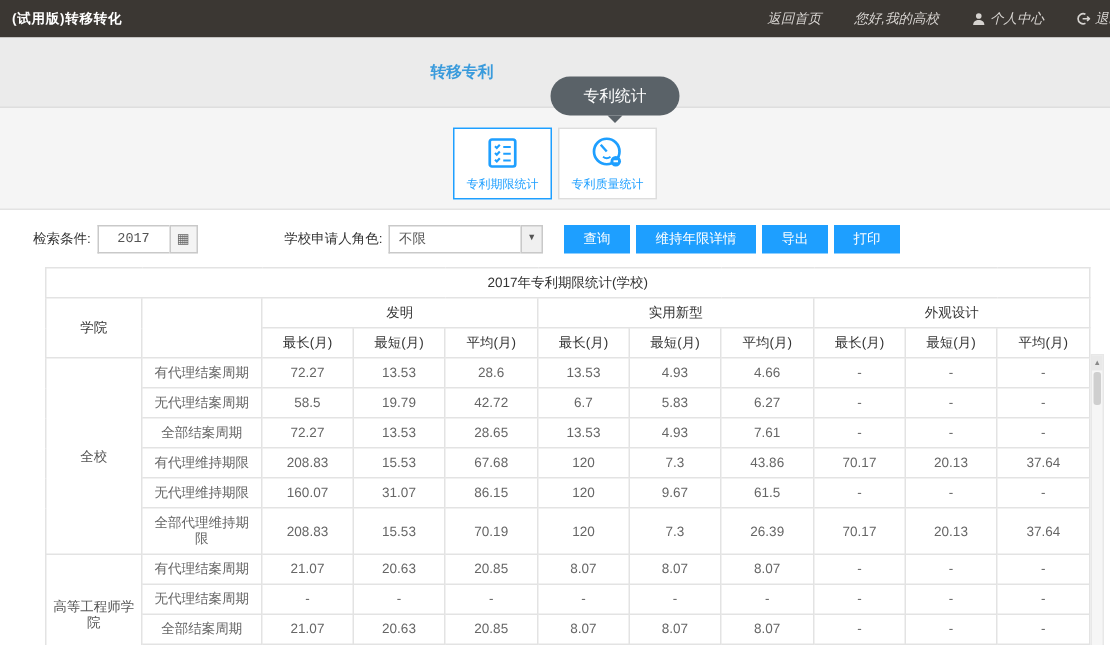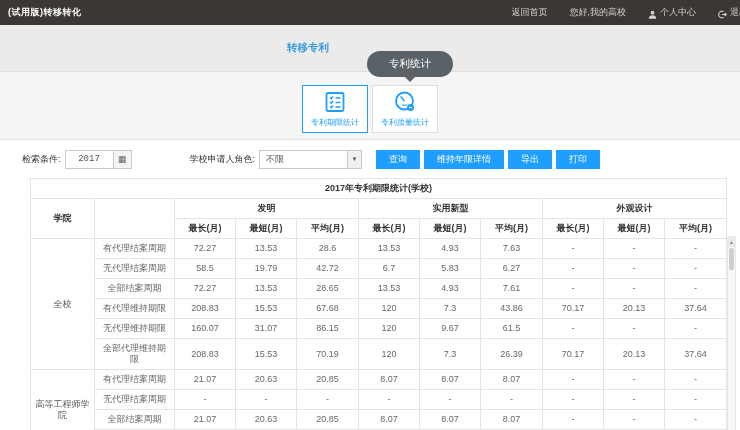--- a/index.html
+++ b/index.html
@@ -5,21 +5,21 @@
   * { margin:0; padding:0; box-sizing:border-box; }
   html,body { width:740px; height:430px; overflow:hidden;
     font-family:"Liberation Sans","DejaVu Sans",sans-serif; background:#fff; }
 
   
   .topbar { height:25px; background:#3b3733; display:flex; align-items:center;
     justify-content:space-between; padding:0 0 0 8px; }
   .brand { color:#fff; font-size:9px; font-weight:bold; letter-spacing:.5px; }
   .top-links { display:flex; align-items:center; height:100%; overflow:hidden; margin-right:-8px; }
   .top-link { color:#d6d3d0; font-size:9px; text-decoration:none; padding:0 11px;
-    display:flex; align-items:flex-end; gap:3px; white-space:nowrap; cursor:pointer; }
+    display:flex; align-items:center; gap:3px; white-space:nowrap; cursor:pointer;font-style:italic; }
   .top-link svg { display:block; }
 
   
   .subnav { height:47px; background:#ebebeb; border-bottom:1px solid #dedede;
     display:flex; align-items:center; justify-content:center; gap:38px; position:relative; }
   .subnav-link { color:#3a9bdc; font-size:10.5px; font-weight:bold; text-decoration:none; cursor:pointer; }
   .subnav-pill { position:relative; background:#5a6268; color:#fff; font-size:10.5px;
     padding:6px 22px; border-radius:14px; cursor:pointer;margin-top:32px; }
   .subnav-pill .caret { position:absolute; left:50%; bottom:-5px; transform:translateX(-50%);
     width:0; height:0; border-left:5px solid transparent; border-right:5px solid transparent;
@@ -51,21 +51,21 @@
   .btn { height:19px; background:#1e9fff; color:#fff; border:none; font-size:9px;
     padding:0 13px; margin-right:4px; cursor:pointer; white-space:nowrap; }
 
   .spacer1 { width:58px; display:inline-block; }
 
   
   .table-wrap { position:relative; margin-left:30px; width:698px; }
   table { border-collapse:collapse; table-layout:fixed; width:697px; font-size:9px; color:#666; }
   td, th { border:1px solid #e3e3e3; text-align:center; padding:4px 2px; line-height:11px;
     overflow:hidden; }
-  th { color:#333; font-weight:bold; }
+  th { color:#333; font-weight:normal; }
   .tbl-title { font-size:9px; }
   .metric-cell { padding:4px 6px; }
   .college-cell { color:#555; }
 
   
   .vscroll { position:absolute; right:-8px; top:58px; width:9px; height:372px; background:#f6f6f6;
     border:1px solid #e8e8e8; }
   .vscroll .arrow { height:10px; background:#e9e9e9; font-size:5px; color:#888; text-align:center;
     line-height:10px; cursor:pointer; }
   .vscroll .thumb { margin:1px; height:22px; background:#cfcfcf; border-radius:2px; cursor:pointer; }
@@ -196,21 +196,21 @@
     </thead>
     <tbody>
         <tr>
           <td class="college-cell" rowspan="6">全校</td>
           <td class="metric-cell">有代理结案周期</td>
           <td>72.27</td>
           <td>13.53</td>
           <td>28.6</td>
           <td>13.53</td>
           <td>4.93</td>
-          <td>7.63</td>
+          <td>4.66</td>
           <td>-</td>
           <td>-</td>
           <td>-</td>
         </tr>
         <tr>
           <td class="metric-cell">无代理结案周期</td>
           <td>58.5</td>
           <td>19.79</td>
           <td>42.72</td>
           <td>6.7</td>

